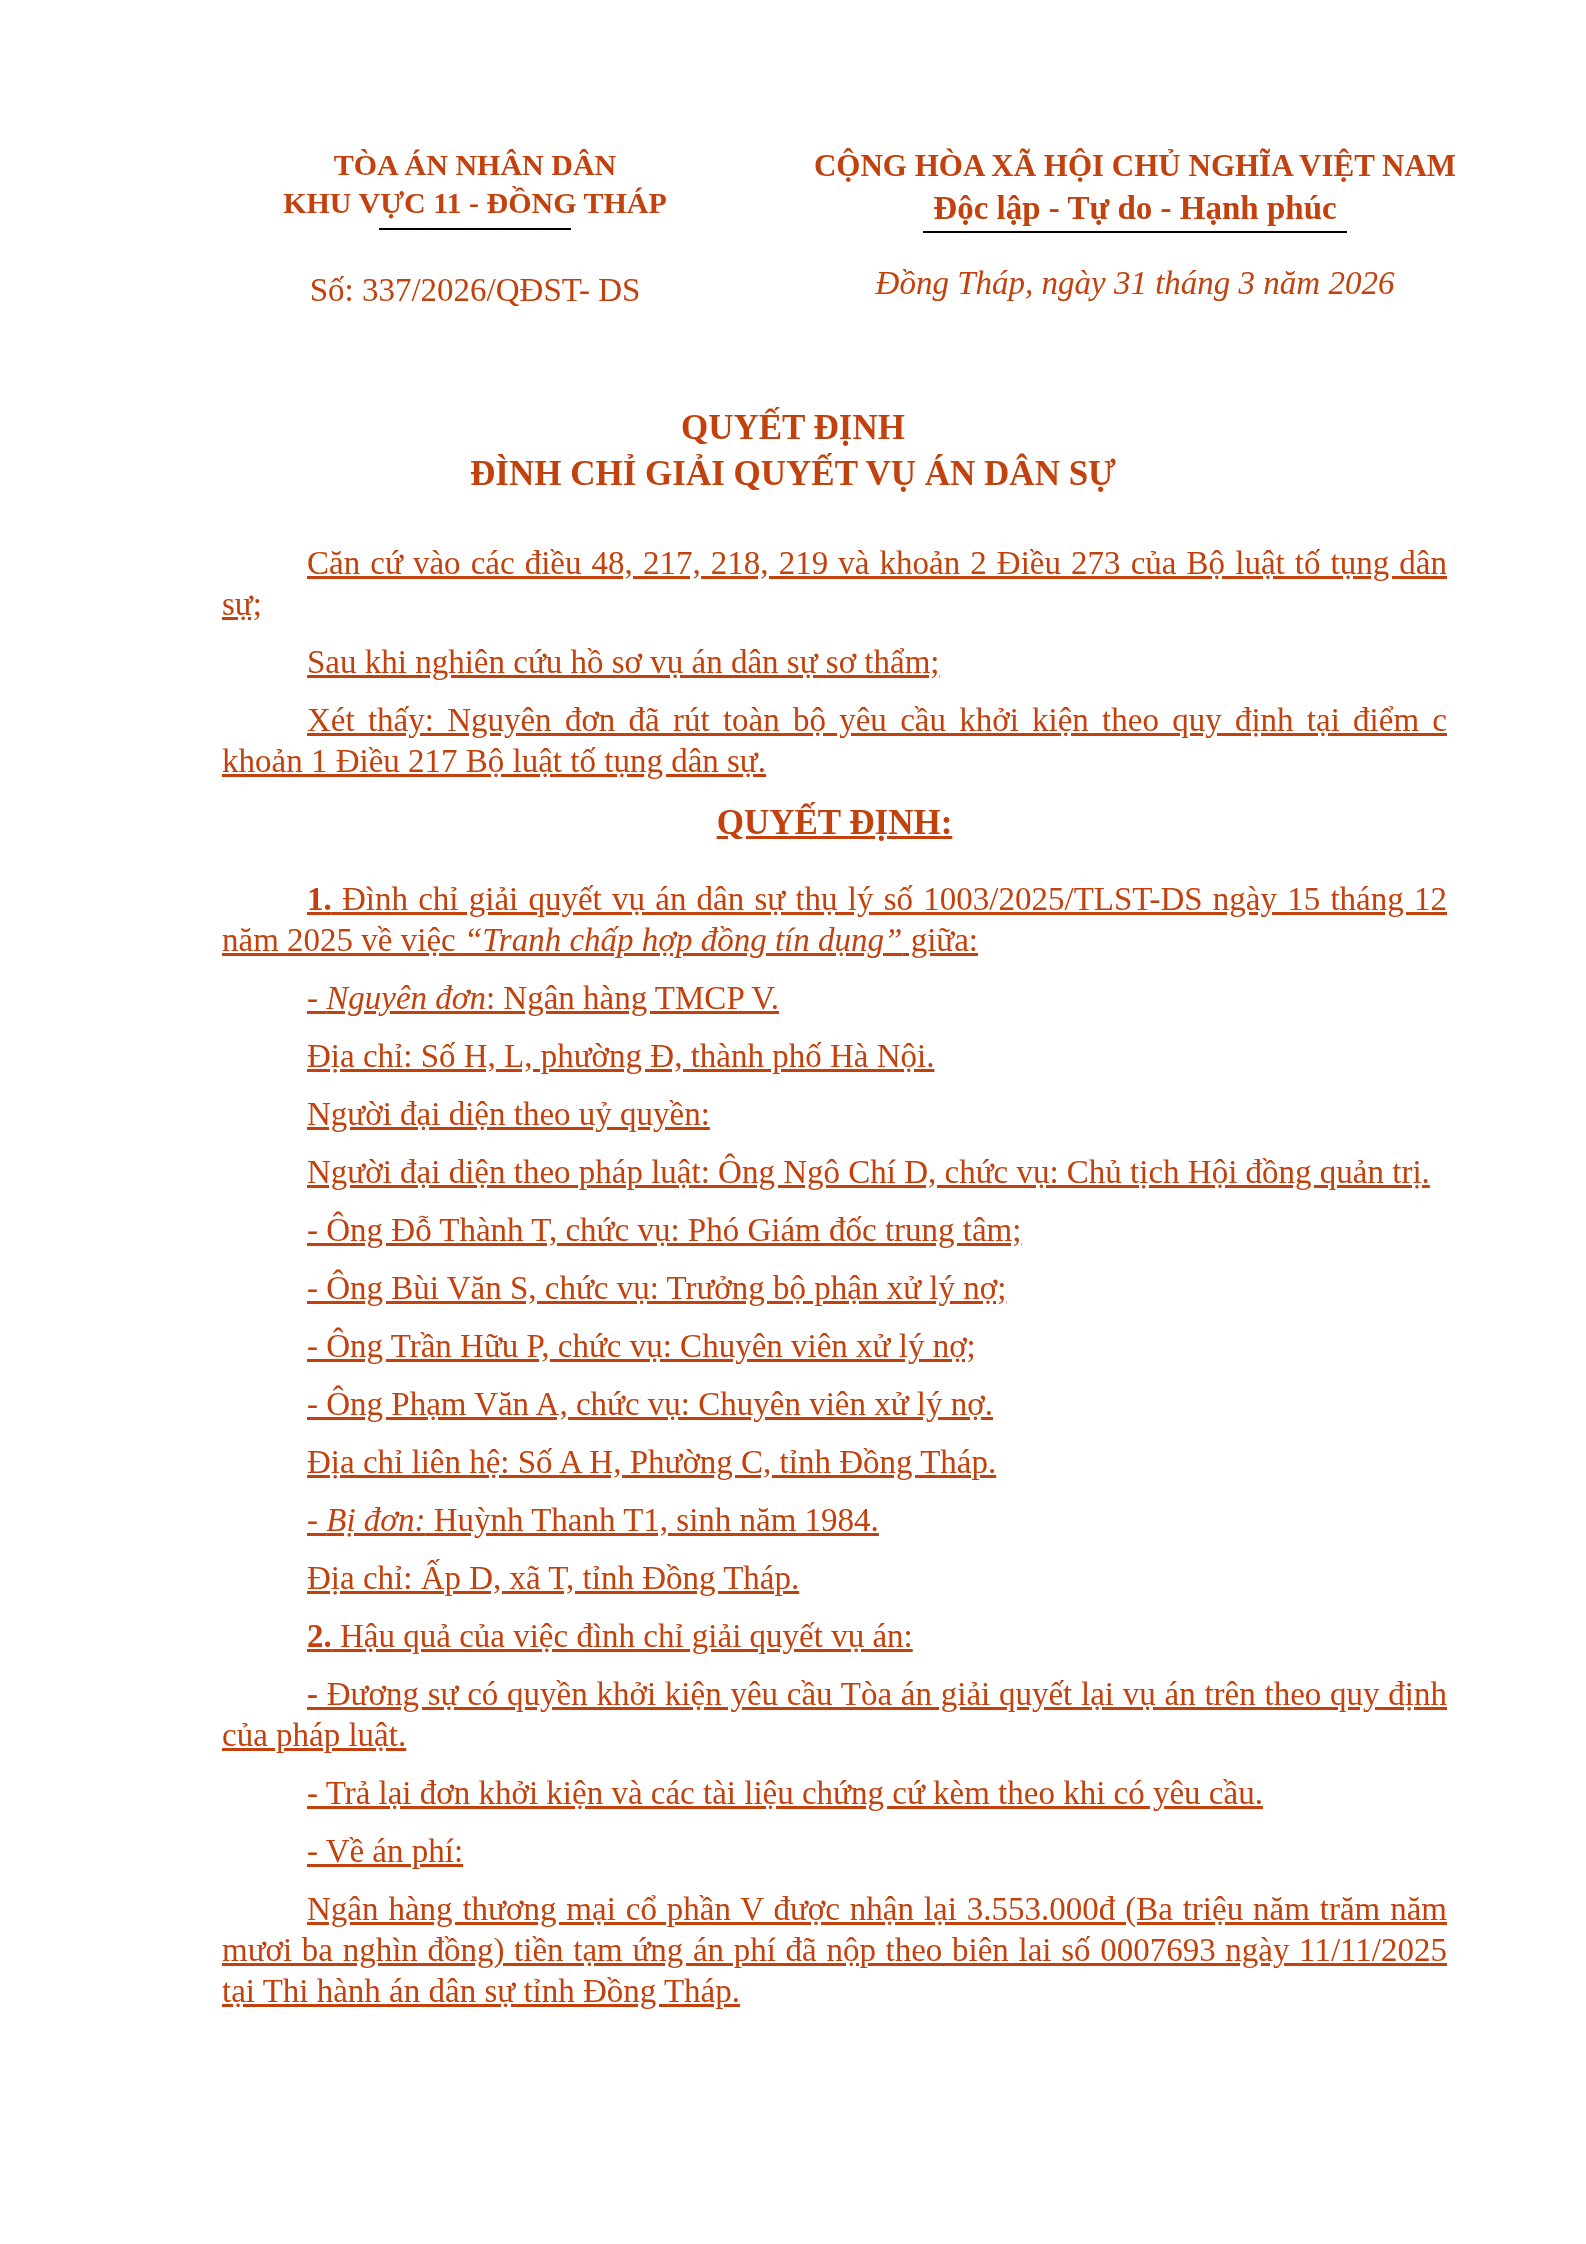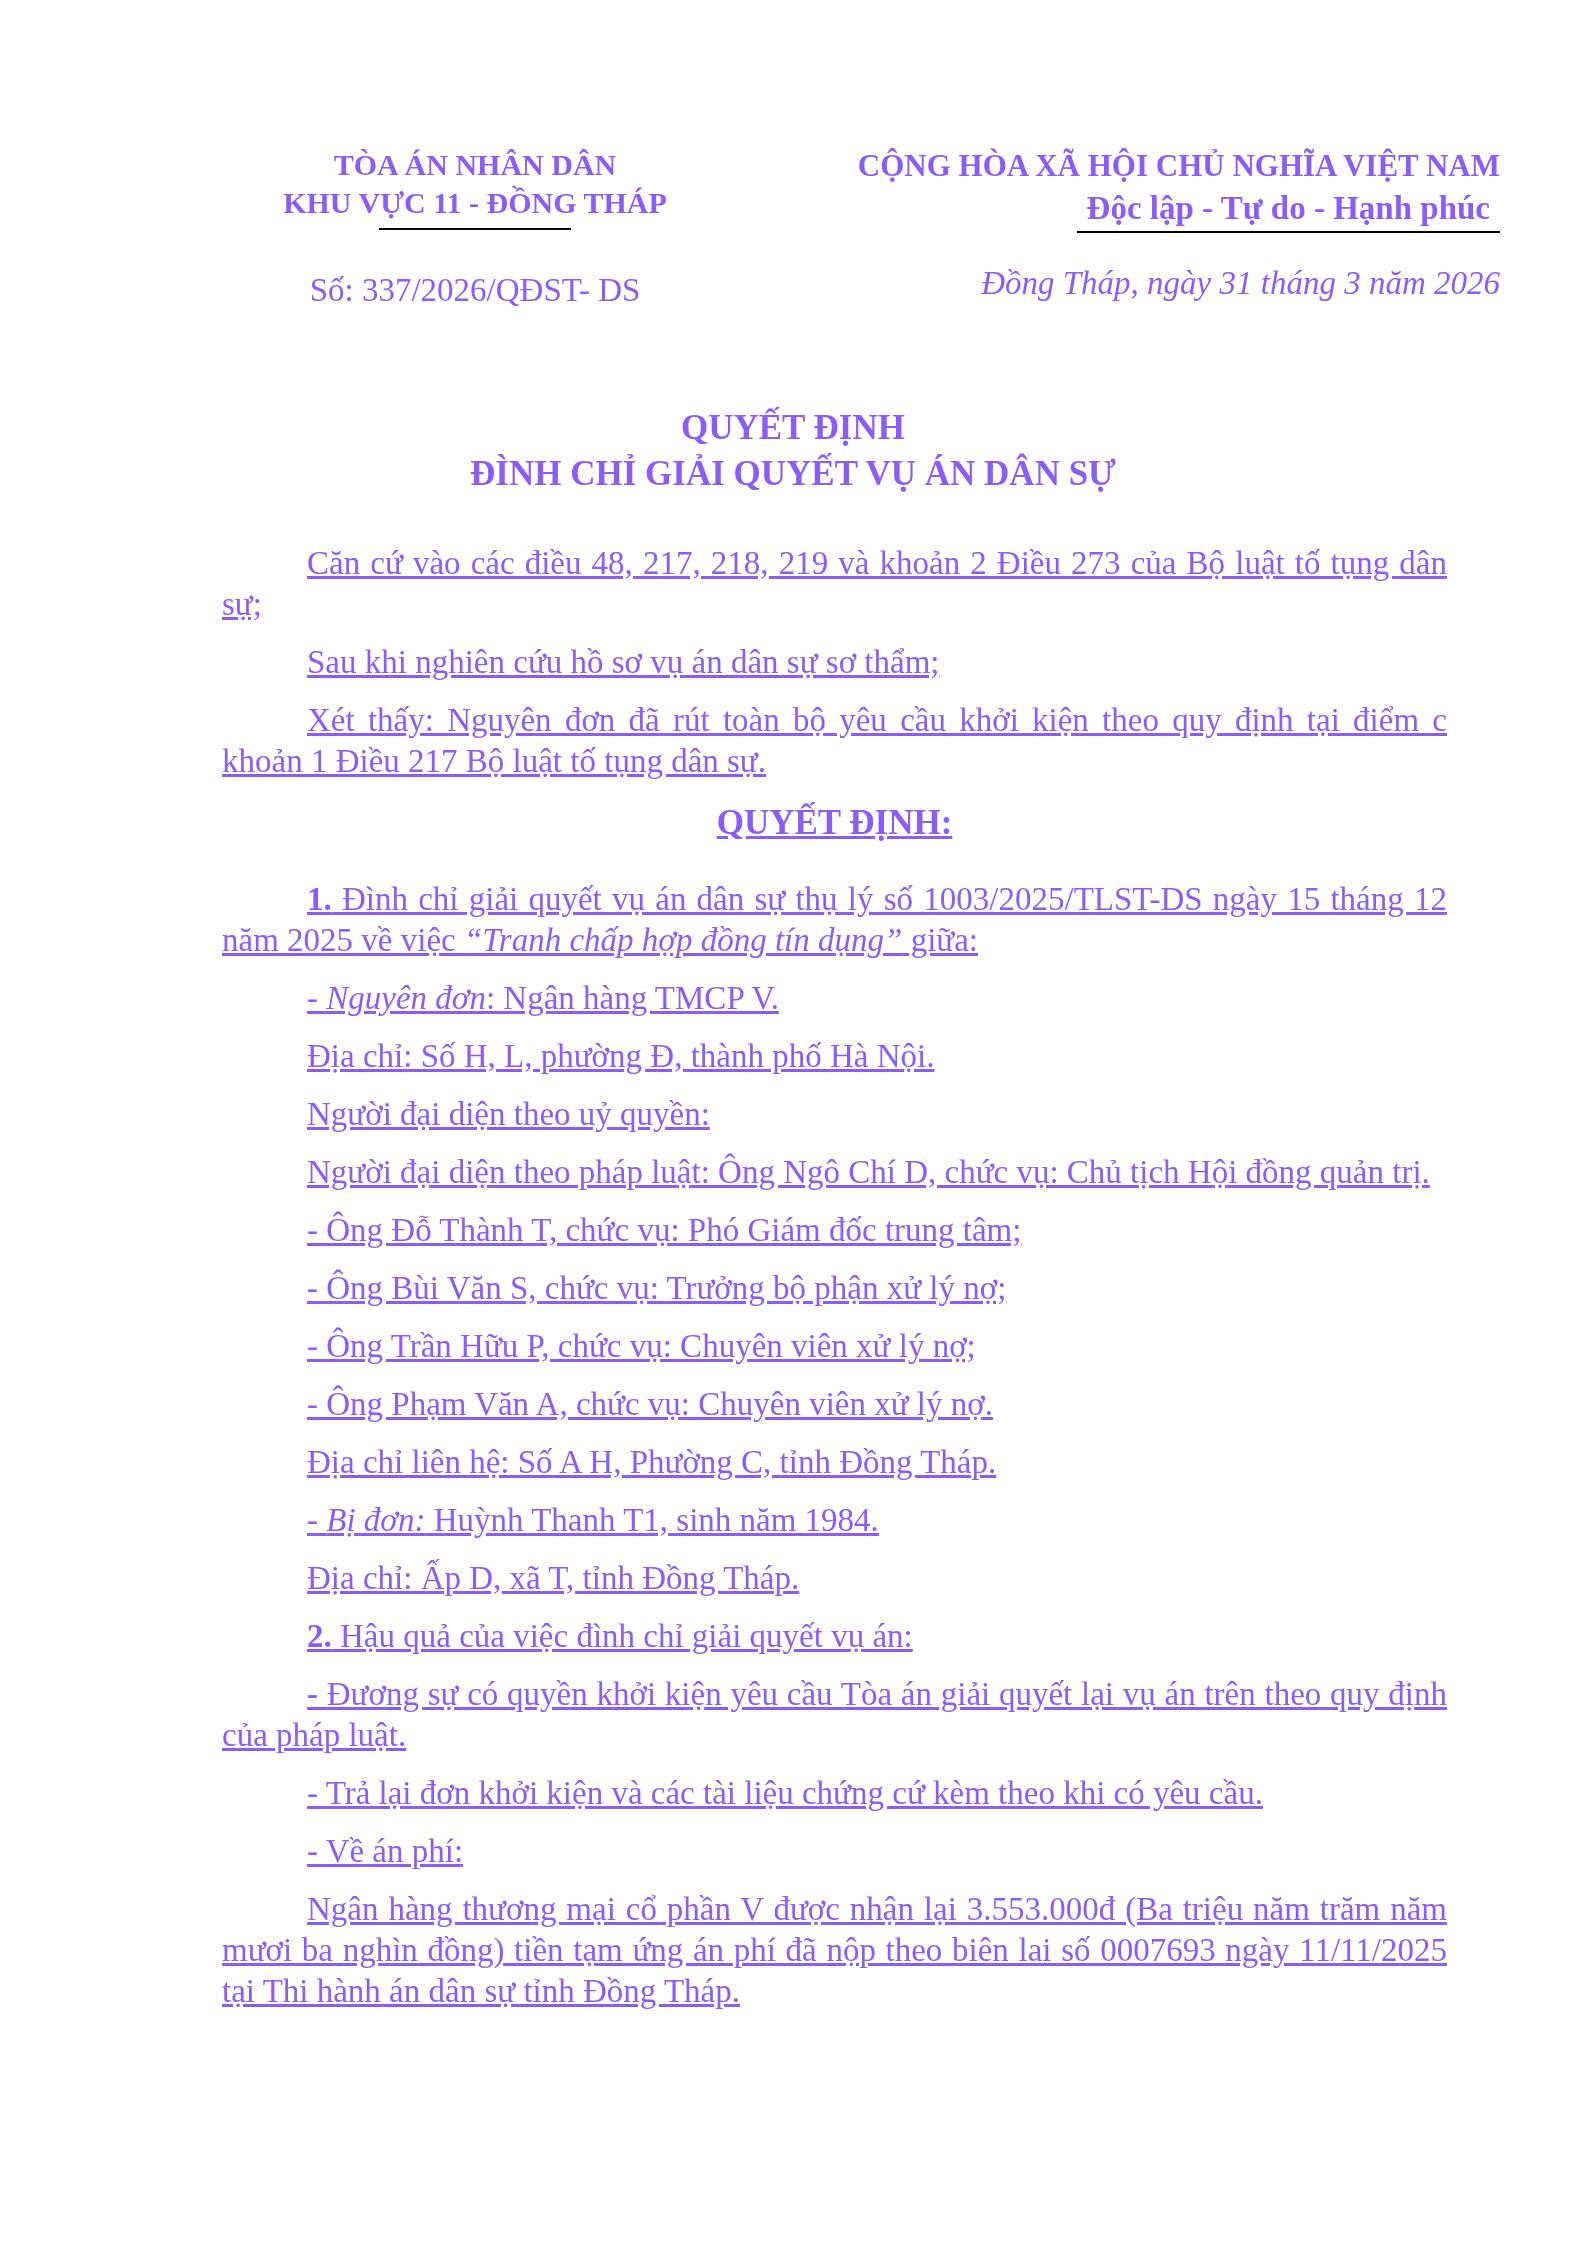--- a/index.html
+++ b/index.html
@@ -1,29 +1,29 @@
 <!DOCTYPE html>
 <html lang="vi"><head>
 <meta charset="utf-8">
 <style>
   html, body { margin: 0; padding: 0; background: #ffffff; }
   .page {
     position: relative;
     width: 1586px;
     height: 2072px;
     background: #ffffff;
-    color: #8b5cf6;
+    color: #c2410c;
     font-family: "Liberation Serif", "DejaVu Serif", serif;
     box-sizing: border-box;
     padding-top: 146px;
     overflow: hidden;
   }
   .header { display: flex; align-items: flex-start; }
   .hcol-left  { flex: none; width: 590px; margin-left: 180px; text-align: center; }
-  .hcol-right { flex: none; width: 730px; text-align: right; }
+  .hcol-right { flex: none; width: 730px; text-align: center; }
   .court-name { font-weight: bold; font-size: 30px; line-height: 38px; }
   .divider { width: 192px; border-top: 2px solid #000; margin: 6px auto 0 auto; height: 0; }
   .case-number { font-size: 33px; line-height: 40px; margin-top: 40px; }
   .motto1 { font-weight: bold; font-size: 31px; line-height: 40px; }
   .motto2-wrap { margin-top: 2px; }
   .motto2 {
     display: inline-block;
     font-weight: bold;
     font-size: 33px;
     line-height: 40px;

